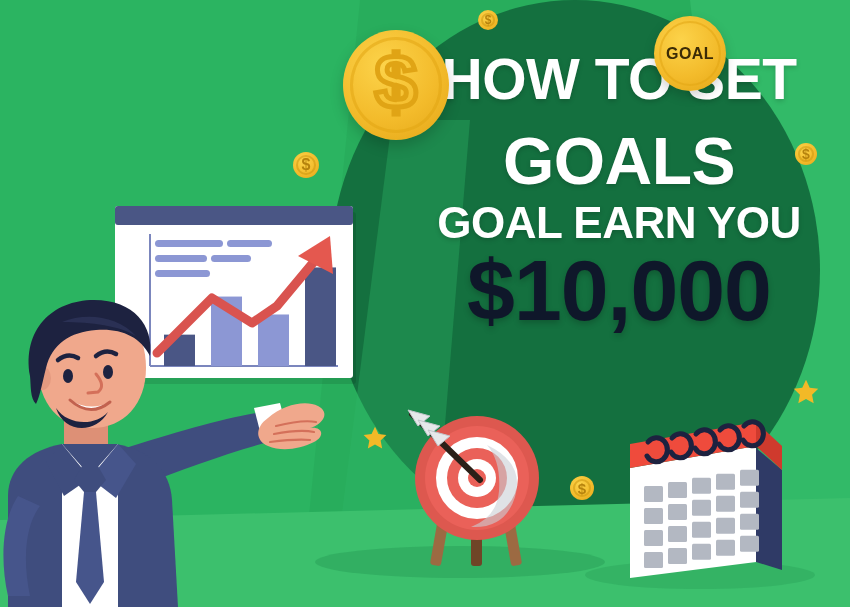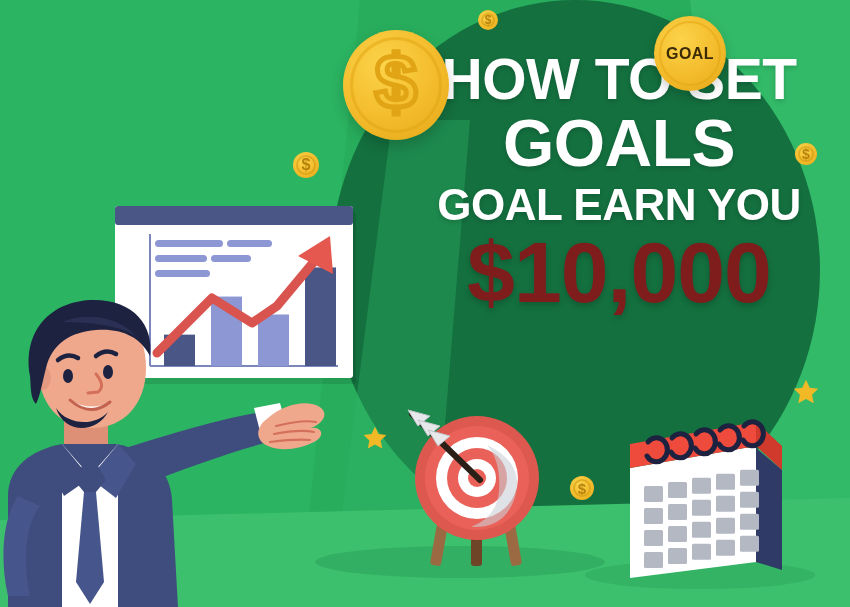--- a/index.html
+++ b/index.html
@@ -15,24 +15,24 @@
   .headline{
     position:absolute; left:408px; top:52px; width:422px;
     text-align:center; z-index:40; pointer-events:none;
   }
   .hl-line{
     color:#ffffff; font-weight:bold; line-height:0.95;
     letter-spacing:-0.5px; white-space:nowrap;
     text-shadow:0 2px 5px rgba(0,0,0,0.18);
   }
   .hl1{font-size:57px;}
-  .hl2{font-size:66px; margin-top:6px;}
+  .hl2{font-size:66px; margin-top:24px;}
   .hl3{font-size:44px; margin-top:9px;}
   .hl4{
-    font-size:86px; margin-top:6px; color:#7f1d1d; font-weight:bold;
+    font-size:86px; margin-top:6px; color:#0f172a; font-weight:bold;
     letter-spacing:-1px; text-shadow:0 3px 6px rgba(0,0,0,0.20);
   }
 
   
   .coin{position:absolute;border-radius:50%;z-index:45;}
   .coin .face{
     position:absolute;inset:0;border-radius:50%;
     display:flex;align-items:center;justify-content:center;
     color:#3b2b06;font-weight:bold;
   }

